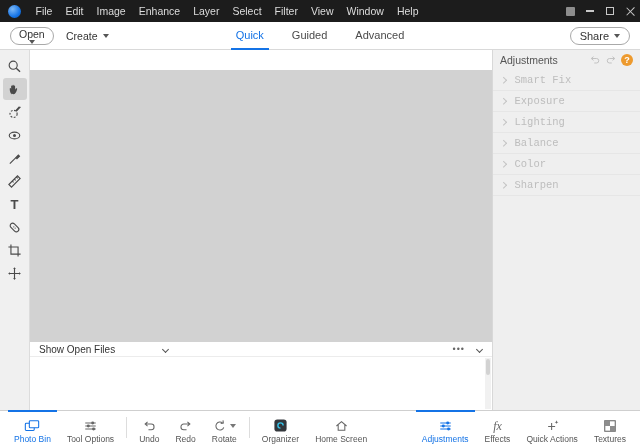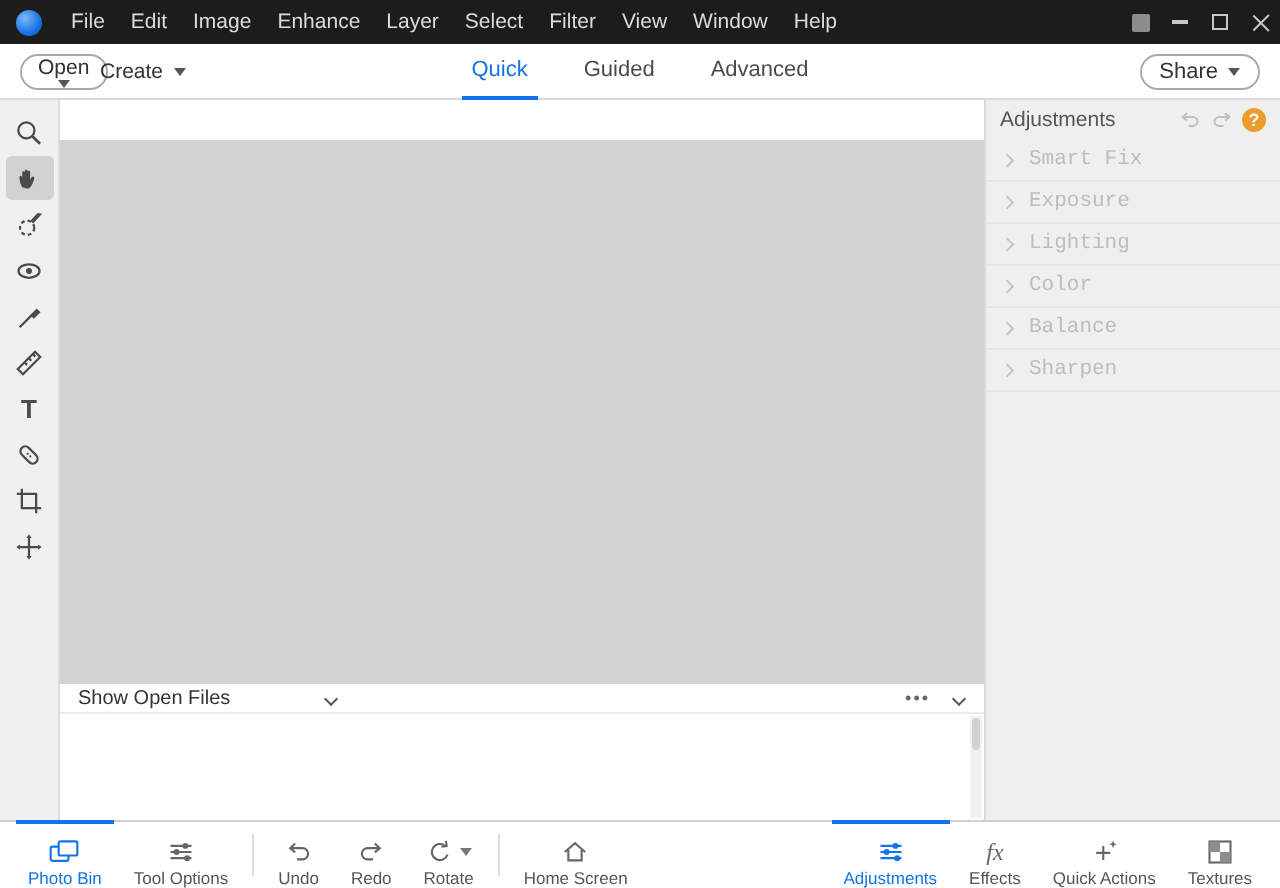--- a/index.html
+++ b/index.html
@@ -21,21 +21,21 @@
   .glyph-close:before,.glyph-close:after { content:""; position:absolute; left:4px; top:-1px; width:1.4px; height:11px; background:#c8c8c8; }
   .glyph-close:before { transform:rotate(45deg); } .glyph-close:after { transform:rotate(-45deg); }
 
   
   .actionbar { position:absolute; top:22px; left:0; right:0; height:28px; background:#fff; border-bottom:1px solid #d9d9d9; }
   .pill { position:absolute; top:5px; height:18px; display:flex; align-items:center; border:1px solid #a9a9a9; border-radius:10px; color:#333; background:#fff; }
   .open-btn { left:10px;flex-direction:column; }
   .open-txt { padding:0 8px; font-size:10.5px; }
   .open-sep { width:1px; height:16px; background:#bbb; }
   .open-caret { padding:0 7px; display:flex; align-items:center; }
-  .create-btn { position:absolute; left:50px; top:5px; height:18px; display:flex; align-items:center; gap:5px; font-size:10.5px; color:#333; }
+  .create-btn { position:absolute; left:66px; top:5px; height:18px; display:flex; align-items:center; gap:5px; font-size:10.5px; color:#333; }
   .tabs { position:absolute; left:0; right:0; top:0; height:28px; display:flex; justify-content:center; gap:6px; }
   .tab { position:relative; padding:0 11px; line-height:27px; font-size:11px; color:#4a4a4a; cursor:default; }
   .tab.active { color:#1473e6; }
   .tab.active:after { content:""; position:absolute; left:6px; right:6px; bottom:0; height:2px; background:#1473e6; }
   .share-btn { right:10px; padding:0 9px; gap:5px; }
 
   .caret { width:0; height:0; border-left:3.5px solid transparent; border-right:3.5px solid transparent; border-top:4px solid #555; display:inline-block; }
   .chev { display:inline-block; width:5px; height:5px; border-right:1.3px solid currentColor; border-bottom:1.3px solid currentColor; transform:rotate(45deg); }
   .chev.right { transform:rotate(-45deg); }
 
@@ -250,25 +250,25 @@
     <div class="adj-item">
       <span class="chev right"></span>
       <span class="adj-label">Exposure</span>
     </div>
     <div class="adj-item">
       <span class="chev right"></span>
       <span class="adj-label">Lighting</span>
     </div>
     <div class="adj-item">
       <span class="chev right"></span>
+      <span class="adj-label">Balance</span>
+    </div>
+    <div class="adj-item">
+      <span class="chev right"></span>
       <span class="adj-label">Color</span>
-    </div>
-    <div class="adj-item">
-      <span class="chev right"></span>
-      <span class="adj-label">Balance</span>
     </div>
     <div class="adj-item">
       <span class="chev right"></span>
       <span class="adj-label">Sharpen</span>
     </div>
   </div>
 
   <div class="taskbar">
     <div class="tb-item active">
       <span class="tb-icon">
@@ -315,20 +315,29 @@
             <path d="M12.3 9.5A4.6 4.6 0 1 1 11 4.6"></path>
             <path d="M11.4 1.6l.4 3-3 .4"></path>
           </svg>
         <span class="caret" style="border-top-color:#777;"></span>
       </span>
       <span class="tb-label">Rotate</span>
     </div>
     <div class="tb-div"></div>
     <div class="tb-item">
       <span class="tb-icon">
+        <svg width="15" height="15" viewBox="0 0 16 16">
+            <rect x="1.5" y="1.5" width="13" height="13" rx="3" fill="#33373c" stroke="none"></rect>
+            <path d="M10.8 8A2.8 2.8 0 1 0 8 10.8" stroke="#35c3e8" stroke-width="1.5"></path>
+          </svg>
+      </span>
+      <span class="tb-label">Organizer</span>
+    </div>
+    <div class="tb-item">
+      <span class="tb-icon">
         <svg width="15" height="14" viewBox="0 0 16 16">
             <path d="M2.2 8L8 3l5.8 5M4.2 6.8v6h7.6v-6"></path>
           </svg>
       </span>
       <span class="tb-label">Home Screen</span>
     </div>
     <div class="tb-spacer"></div>
     <div class="tb-item active">
       <span class="tb-icon">
         <svg width="15" height="14" viewBox="0 0 16 16">

